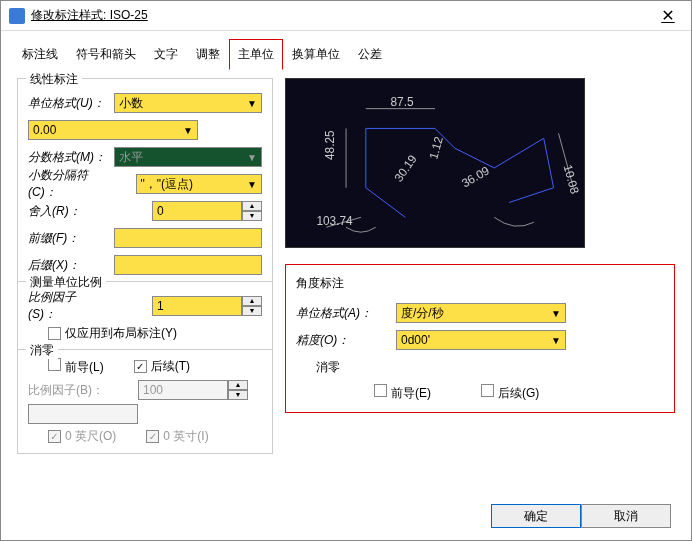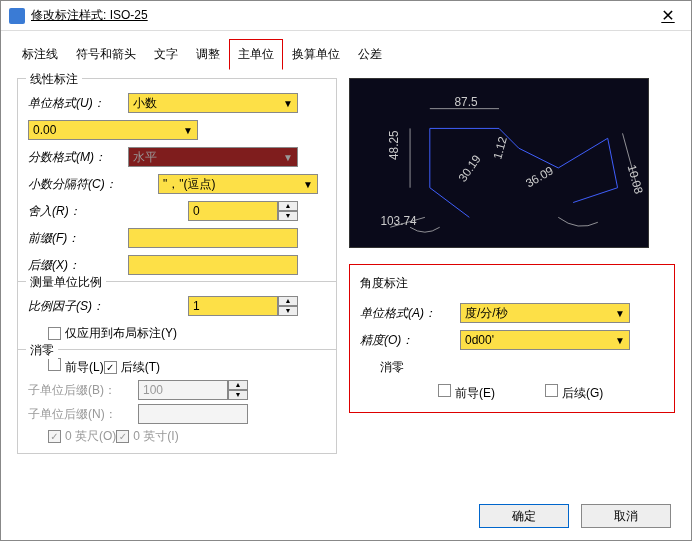--- a/index.html
+++ b/index.html
@@ -6,48 +6,48 @@
 body { margin: 0; background: #fff; }
 .window { width: 692px; height: 541px; border: 1px solid #888; background: #fff; display: flex; flex-direction: column; }
 .titlebar { height: 30px; background: #fff; display: flex; align-items: center; padding: 0 8px; border-bottom: 1px solid #ddd; text-decoration: underline; }
 .titlebar .icon { width: 16px; height: 16px; background: #3a7bd5; margin-right: 6px; border-radius: 2px; }
 .titlebar .title { flex: 1; }
 .titlebar .close { font-size: 16px; width: 30px; text-align: center; cursor: pointer; }
 .tabs { display: flex; padding: 8px 12px 0 12px; }
 .tab { padding: 6px 8px; cursor: pointer; border: 1px solid transparent; }
 .tab.active { border: 1px solid #d00; border-bottom: 1px solid #fff; }
 .content { flex: 1; display: flex; padding: 8px 16px; gap: 12px; position: relative; }
-.left-col { width: 320px; }
+.left-col { width: 256px; }
 .right-col { flex: 1; }
 .group { border: 1px solid #ccc; padding: 8px 10px; margin-bottom: 6px; position: relative; }
 .group-title { position: absolute; top: -8px; left: 8px; background: #fff; padding: 0 4px; }
 .row { display: flex; align-items: center; margin: 5px 0; height: 22px; }
 .row label { width: 100px; font-style: italic; }
 .sel, .inp { height: 20px; border: 1px solid #888; background: #fde047; padding: 0 4px; display: inline-flex; align-items: center; }
 .sel { width: 170px; justify-content: space-between; cursor: pointer; }
-.sel.disabled { color: #999; background: #7f1d1d; }
+.sel.disabled { color: #999; background: #14532d; }
 .sel .arrow { font-size: 10px; }
 .inp { width: 170px; }
 .spin { display: flex; }
 .spin .inp { width: 150px; }
 .spin .btns { width: 20px; display: flex; flex-direction: column; }
 .spin .btns div { flex: 1; border: 1px solid #888; background: #eee; font-size: 7px; text-align: center; line-height: 8px; cursor: pointer; }
 .cbox { width: 13px; height: 13px; border: 1px solid #888; display: inline-flex; align-items: center; justify-content: center; margin-right: 4px; cursor: pointer; }
 .cbox.checked::after { content: "✓"; font-size: 10px; }
 .cbox.disabled { background: #f4f4f4; }
 .cbox.disabled.checked::after { color: #999; }
 .disabled-text { color: #999; }
 .preview { width: 300px; height: 170px; background: #0a0a1a; border: 1px solid #333; position: relative; }
 .preview svg { width: 100%; height: 100%; }
 .angle-group { border: 1px solid #d00; padding: 10px; margin-top: 16px; }
 .zero-sub { margin-left: 30px; display: flex; gap: 50px; margin-top: 8px; padding-left: 48px; }
-.footer { display: flex; justify-content: flex-end; gap: 12px; padding: 12px 20px; }
+.footer { display: flex; justify-content: flex-end; padding: 12px 20px; }
 .btn { width: 90px; height: 24px; border: 1px solid #888; background: #eee; cursor: pointer; display: inline-flex; align-items: center; justify-content: center; }
 .btn.primary { border: 1px solid #06c; }
-.zero-row { display: flex; margin-left: 20px; align-items: flex-end; }
+.zero-row { display: flex; gap: 30px; margin-left: 20px; }
 .sub-row { display: flex; align-items: center; margin: 4px 0 4px 0; }
 .sub-row label { width: 110px; }
 </style>
 </head>
 <body>
 
 <div class="window">
   <div class="titlebar">
     <div class="icon"></div>
     <div class="title">修改标注样式: ISO-25</div>
@@ -133,31 +133,30 @@
           </div>
         </div>
 
         <div class="group" style="border:none;border-top:1px solid #ccc;margin:4px -10px -8px;padding:8px 10px">
           <span class="group-title">消零</span>
           <div class="zero-row">
             <span><span class="cbox"></span><span>前导(L)</span></span>
             <span><span class="cbox checked"></span><span>后续(T)</span></span>
           </div>
           <div class="sub-row">
-            <label class="disabled-text">子单位后缀(B)：</label>
+            <label class="disabled-text">比例因子(B)：</label>
             <div class="spin">
               <div class="inp disabled-text" style="width:90px;background:#f4f4f4">100</div>
               <div class="btns">
                   <div>▲</div>
                   <div>▼</div>
                 </div>
             </div>
           </div>
           <div class="sub-row">
-            <label class="disabled-text">子单位后缀(N)：</label>
             <div class="inp" style="width:110px;background:#f4f4f4"></div>
           </div>
           <div class="zero-row" style="margin-top:4px">
             <span class="disabled-text"><span class="cbox disabled checked"></span><span>0 英尺(O)</span></span>
             <span class="disabled-text"><span class="cbox disabled checked"></span><span>0 英寸(I)</span></span>
           </div>
         </div>
       </div>
     </div>
 

